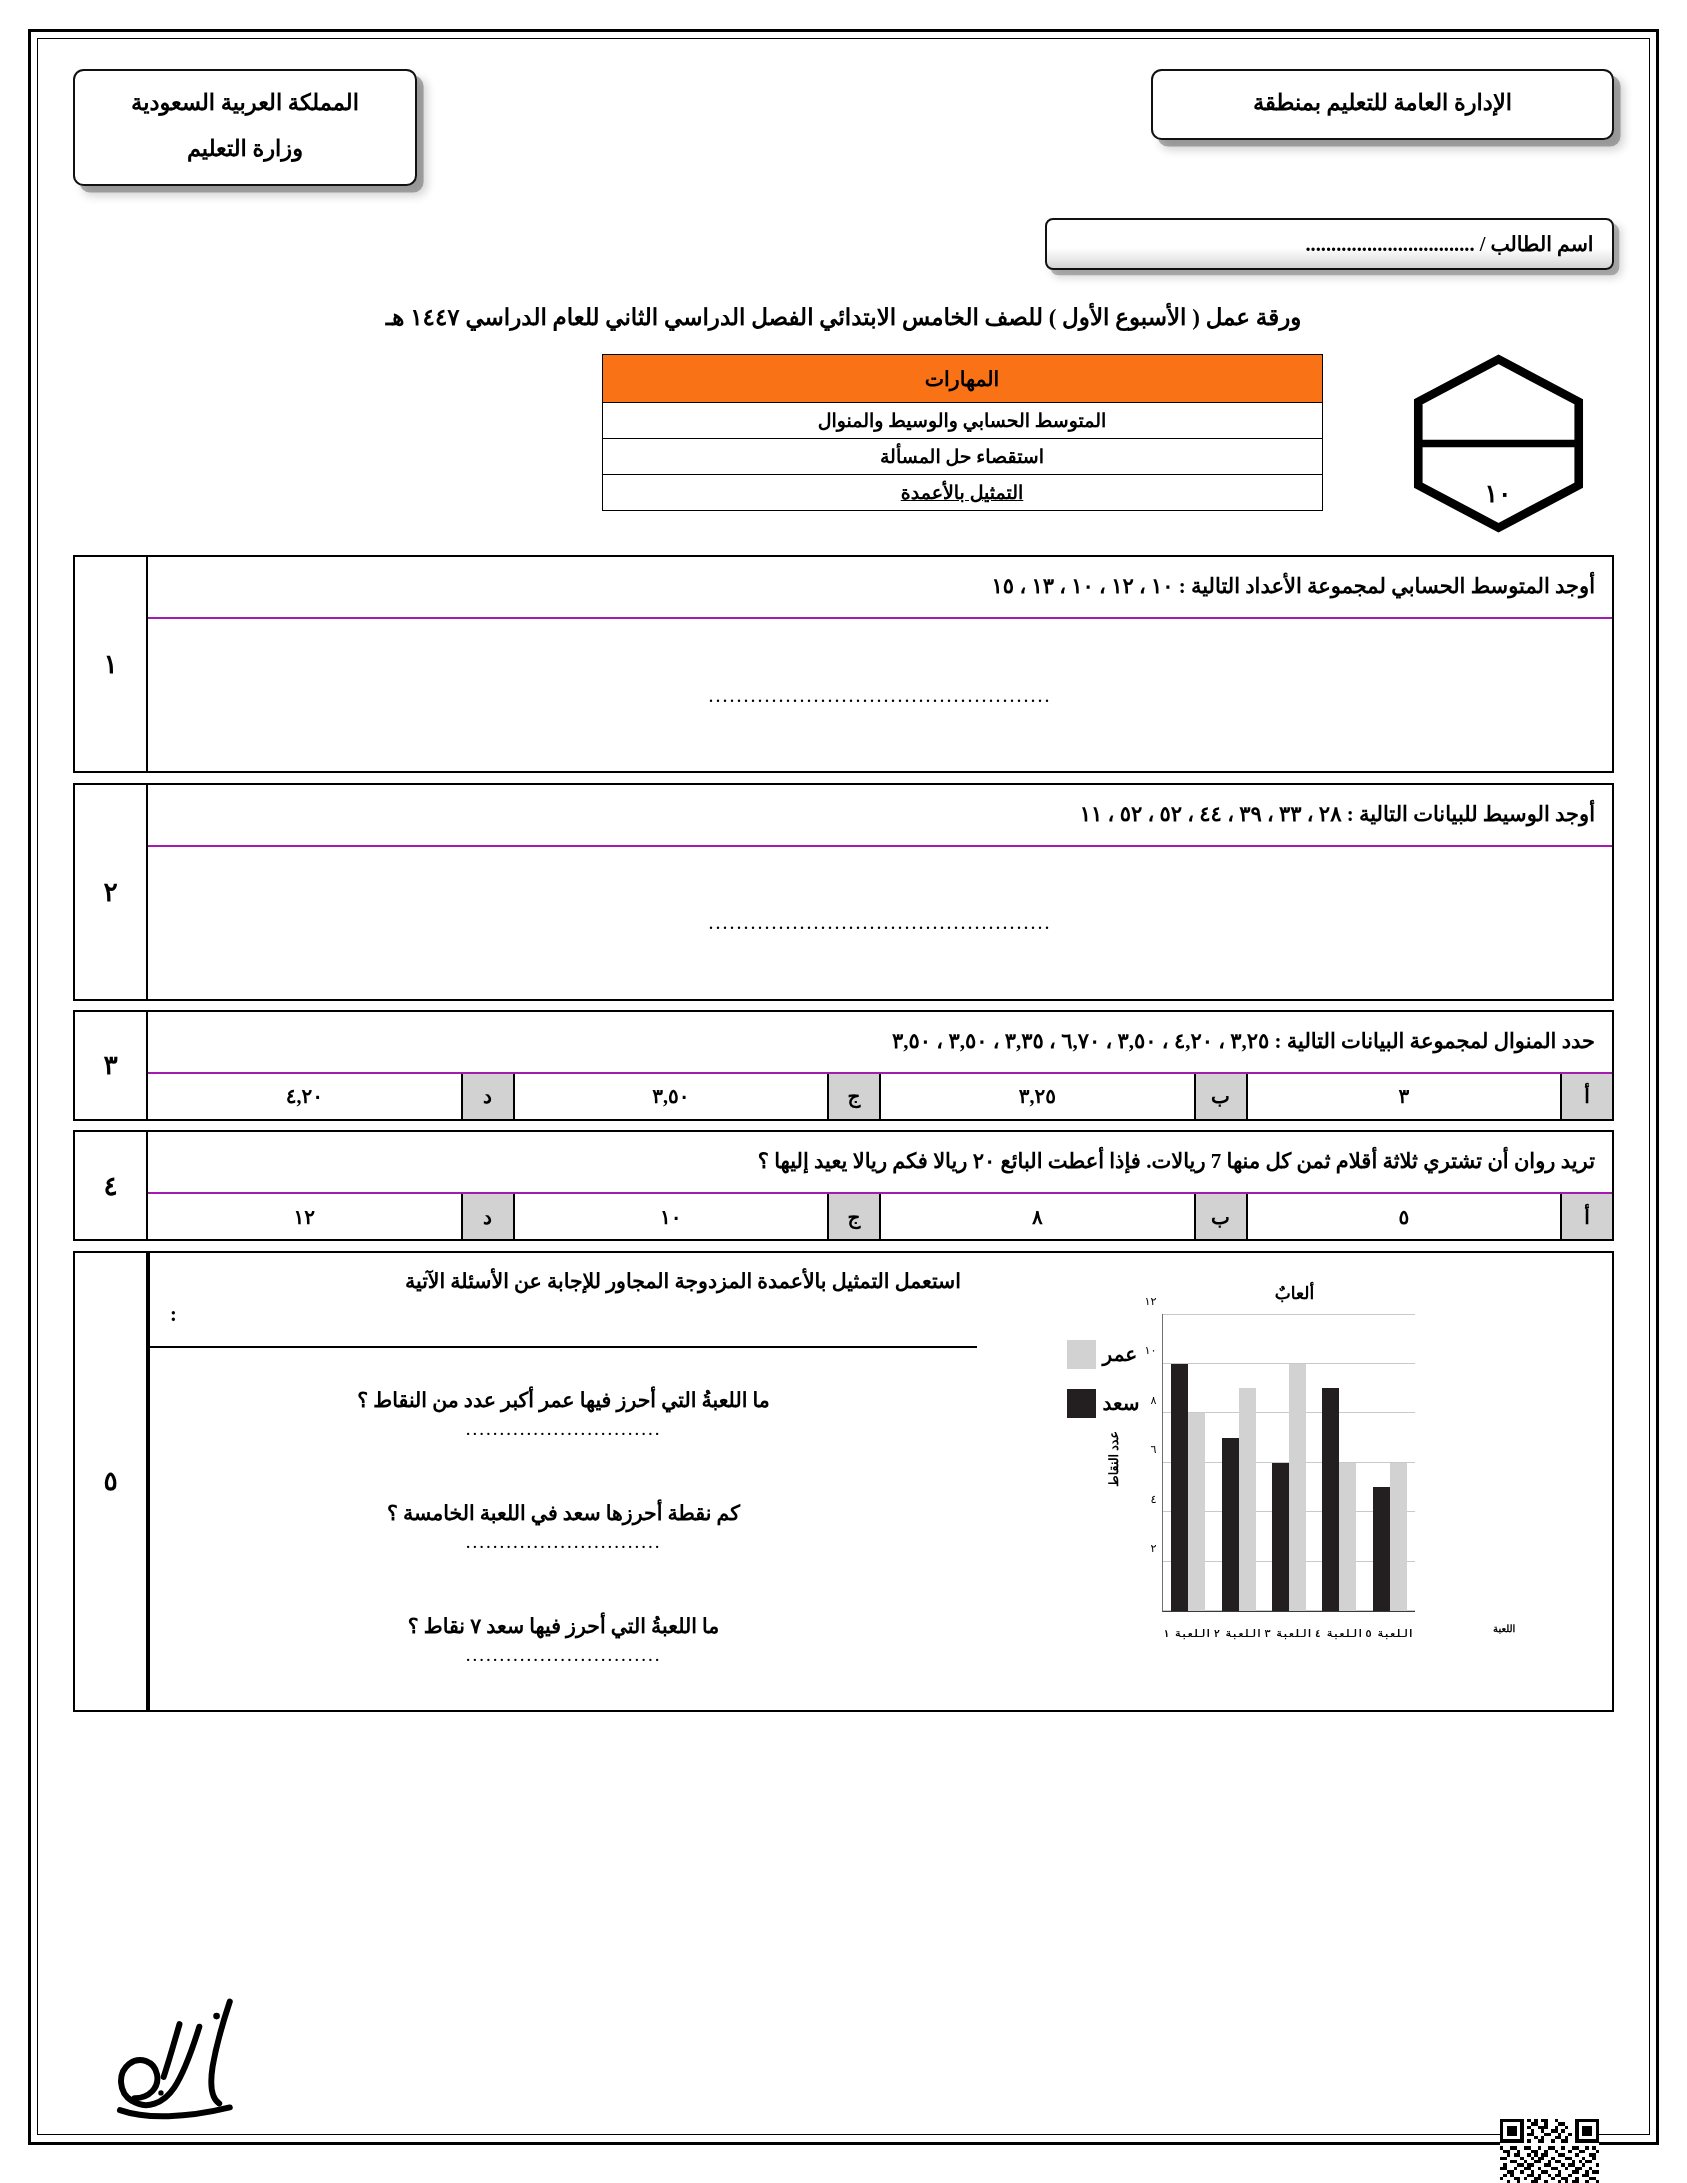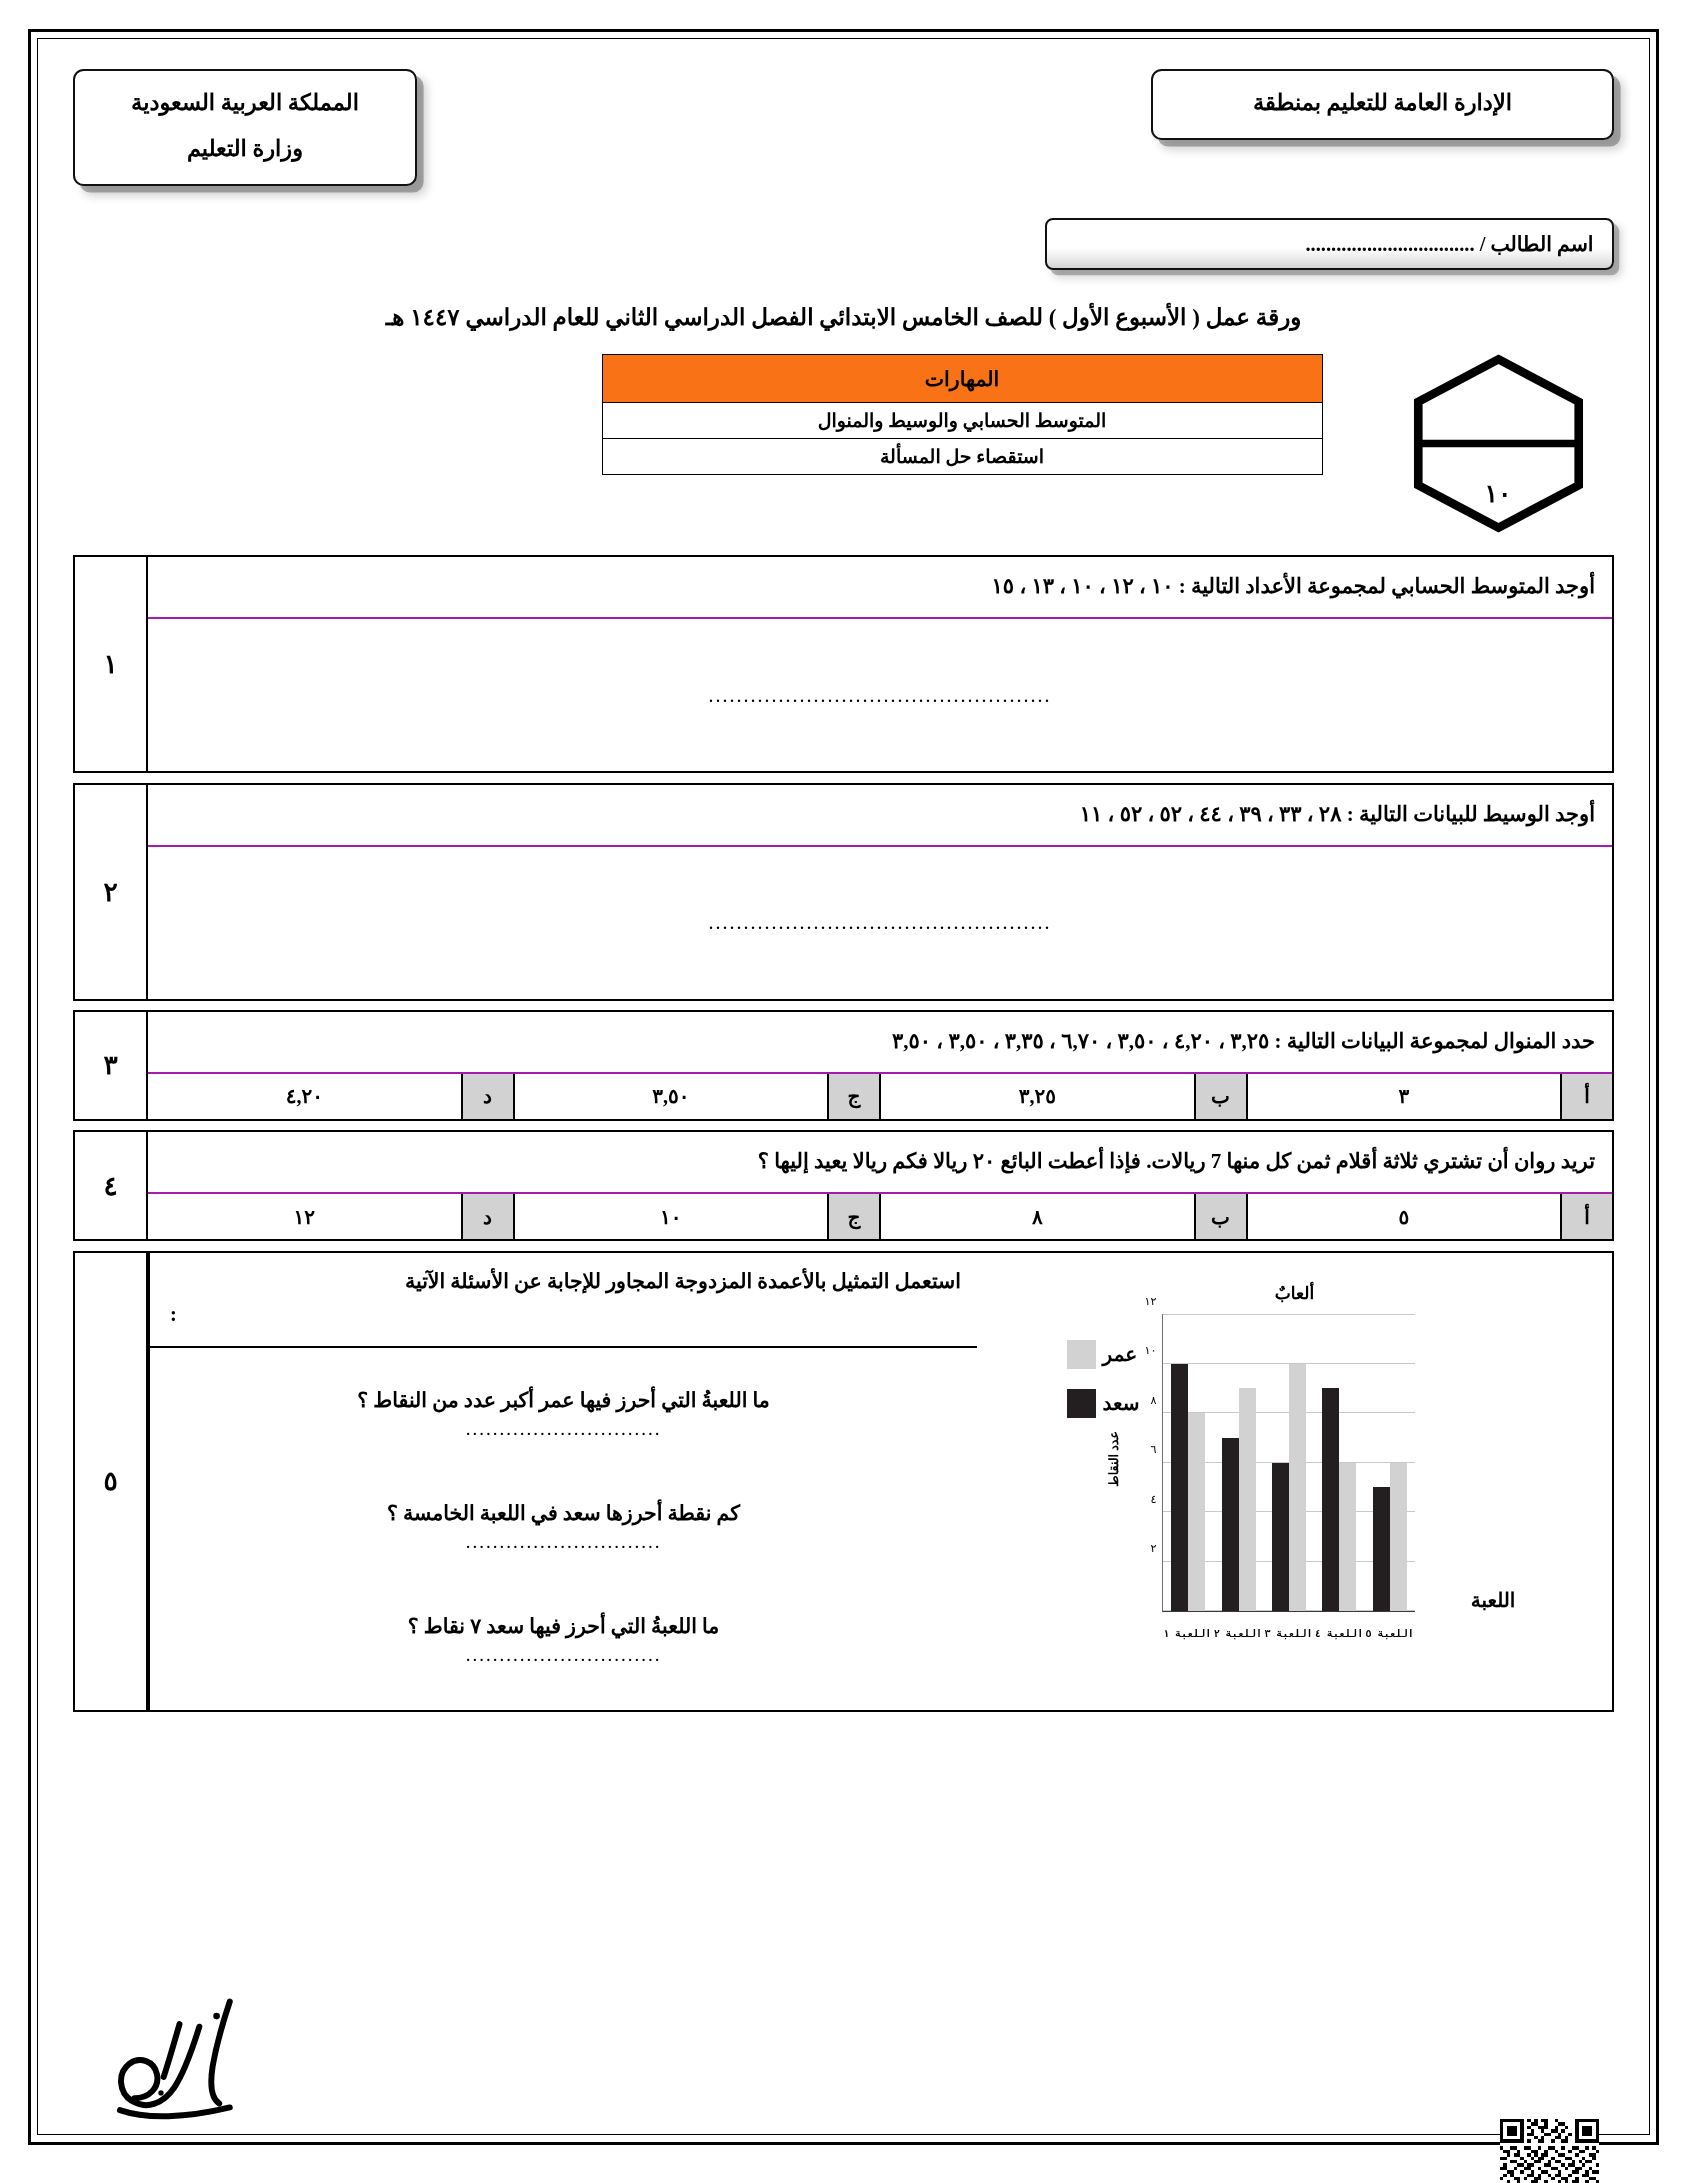--- a/index.html
+++ b/index.html
@@ -225,22 +225,22 @@
   .bar.omar{background:#d2d2d2;}
   .xticks{
     position:absolute;left:99px;right:111px;bottom:12px;
     display:flex;flex-direction:row-reverse;
   }
   .xtick{
     flex:1 1 0;text-align:center;font-size:10px;font-weight:bold;
     font-family:Liberation Mono, monospace;
   }
   .xaxis-title{
-    position:absolute;right:10.6px;bottom:40px;
-    font-size:20px;font-weight:bold;font-family:Liberation Serif, serif;
+    position:absolute;right:10.6px;bottom:18px;
+    font-size:10px;font-weight:bold;font-family:Liberation Serif, serif;
   }
   .yaxis-title{
     position:absolute;left:22.5px;top:44%;
     transform:translateY(-50%) rotate(-90deg);
     transform-origin:center;
     font-size:12.6px;font-weight:bold;font-family:"Liberation Serif",serif;
     white-space:nowrap;
   }
   .legend{
     position:absolute;left:4px;top:32px;
@@ -301,20 +301,25 @@
       <table class="skills-table">
         <tbody>
           <tr class="head">
             <td>المهارات</td>
           </tr>
           <tr>
             <td>المتوسط الحسابي والوسيط والمنوال</td>
           </tr>
           <tr>
             <td>استقصاء حل المسألة</td>
+          </tr>
+          <tr>
+            <td class="underlined">
+              <span>التمثيل بالأعمدة</span>
+            </td>
           </tr>
         </tbody>
       </table>
     </div>
 
     <div style="margin-top:22.5px;">
 
       <div class="qblock">
         <div class="qbody">
           <div class="qtext">أوجد المتوسط الحسابي لمجموعة الأعداد التالية :   ١٠ ، ١٢ ، ١٠ ، ١٣ ، ١٥</div>

